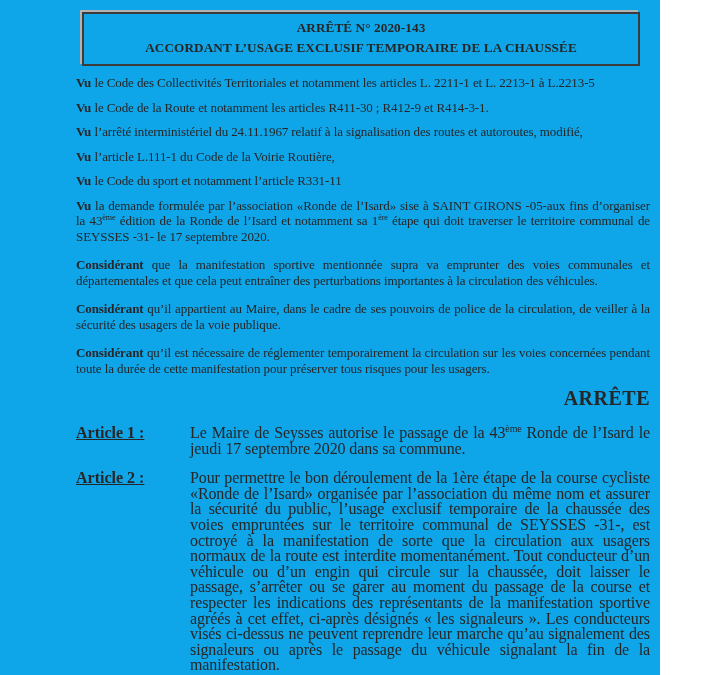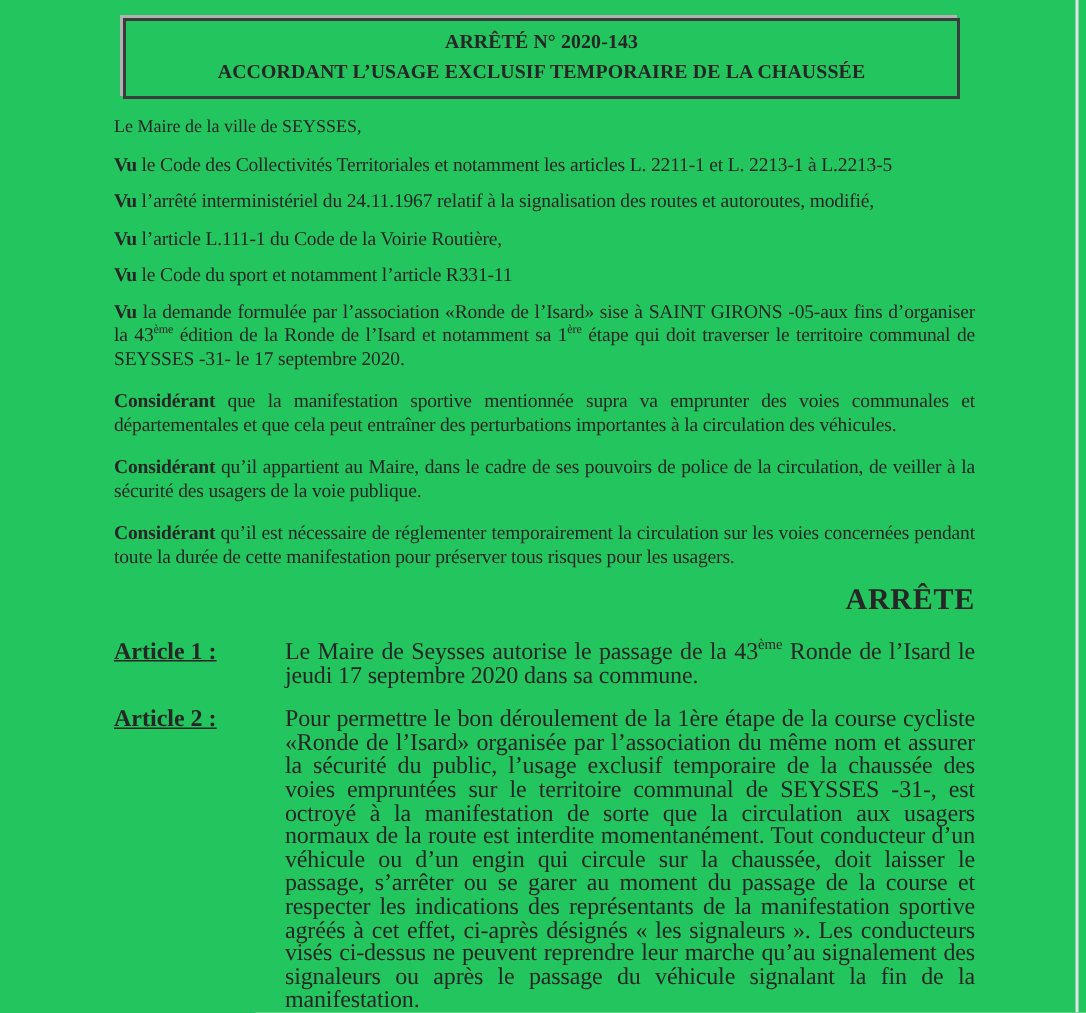--- a/index.html
+++ b/index.html
@@ -1,20 +1,20 @@
 <!DOCTYPE html>
 <html><head>
 <meta charset="utf-8">
 <style>
   html,body{margin:0;padding:0;}
   body{background:#ffffff;}
   .page{
     position:relative;
-    width:724px;height:675px;
-    background:#22c55e;
+    width:660px;height:675px;
+    background:#0ea5e9;
     overflow:hidden;
     font-family:"Liberation Serif","DejaVu Serif",serif;
     color:#262626;
   }
   .scan-edge{
     position:absolute;top:0;bottom:0;left:717px;width:2px;
     background:#dfe3e1;
   }
   .content{
     position:absolute;left:76px;top:0;width:574px;
@@ -67,23 +67,23 @@
 <div class="page">
   <div class="scan-edge"></div>
 
   <div class="content">
 
     <div class="title-box">
       <div>ARRÊTÉ N° 2020-143</div>
       <div>ACCORDANT L’USAGE EXCLUSIF TEMPORAIRE DE LA CHAUSSÉE</div>
     </div>
 
-    <p class="salutation">Le Maire de la ville de SEYSSES,</p>
 
     <p class="recital"><span class="b">Vu</span><span> le Code des Collectivités Territoriales et notamment les articles L. 2211-1 et L. 2213-1 à L.2213-5</span></p>
+    <p class="recital"><span class="b">Vu</span><span> le Code de la Route et notamment les articles R411-30 ; R412-9 et R414-3-1.</span></p>
     <p class="recital"><span class="b">Vu</span><span> l’arrêté interministériel du 24.11.1967 relatif à la signalisation des routes et autoroutes, modifié,</span></p>
     <p class="recital"><span class="b">Vu</span><span> l’article L.111-1 du Code de la Voirie Routière,</span></p>
     <p class="recital"><span class="b">Vu</span><span> le Code du sport et notamment l’article R331-11</span></p>
     <p class="recital"><span class="b">Vu</span><span> la demande formulée par l’association «Ronde de l’Isard» sise à SAINT GIRONS -05-aux fins d’organiser la 43</span><sup>ème</sup><span> édition de la Ronde de l’Isard et notamment sa 1</span><sup>ère</sup><span> étape qui doit traverser le territoire communal de SEYSSES -31- le 17 septembre 2020.</span></p>
     <p class="recital considerant"><span class="b">Considérant</span><span> que la manifestation sportive mentionnée supra va emprunter des voies communales et départementales et que cela peut entraîner des perturbations importantes à la circulation des véhicules.</span></p>
     <p class="recital considerant"><span class="b">Considérant</span><span> qu’il appartient au Maire, dans le cadre de ses pouvoirs de police de la circulation, de veiller à la sécurité des usagers de la voie publique.</span></p>
     <p class="recital considerant"><span class="b">Considérant</span><span> qu’il est nécessaire de réglementer temporairement la circulation sur les voies concernées pendant toute la durée de cette manifestation pour préserver tous risques pour les usagers.</span></p>
 
     <h1 class="decision">ARRÊTE</h1>
 

